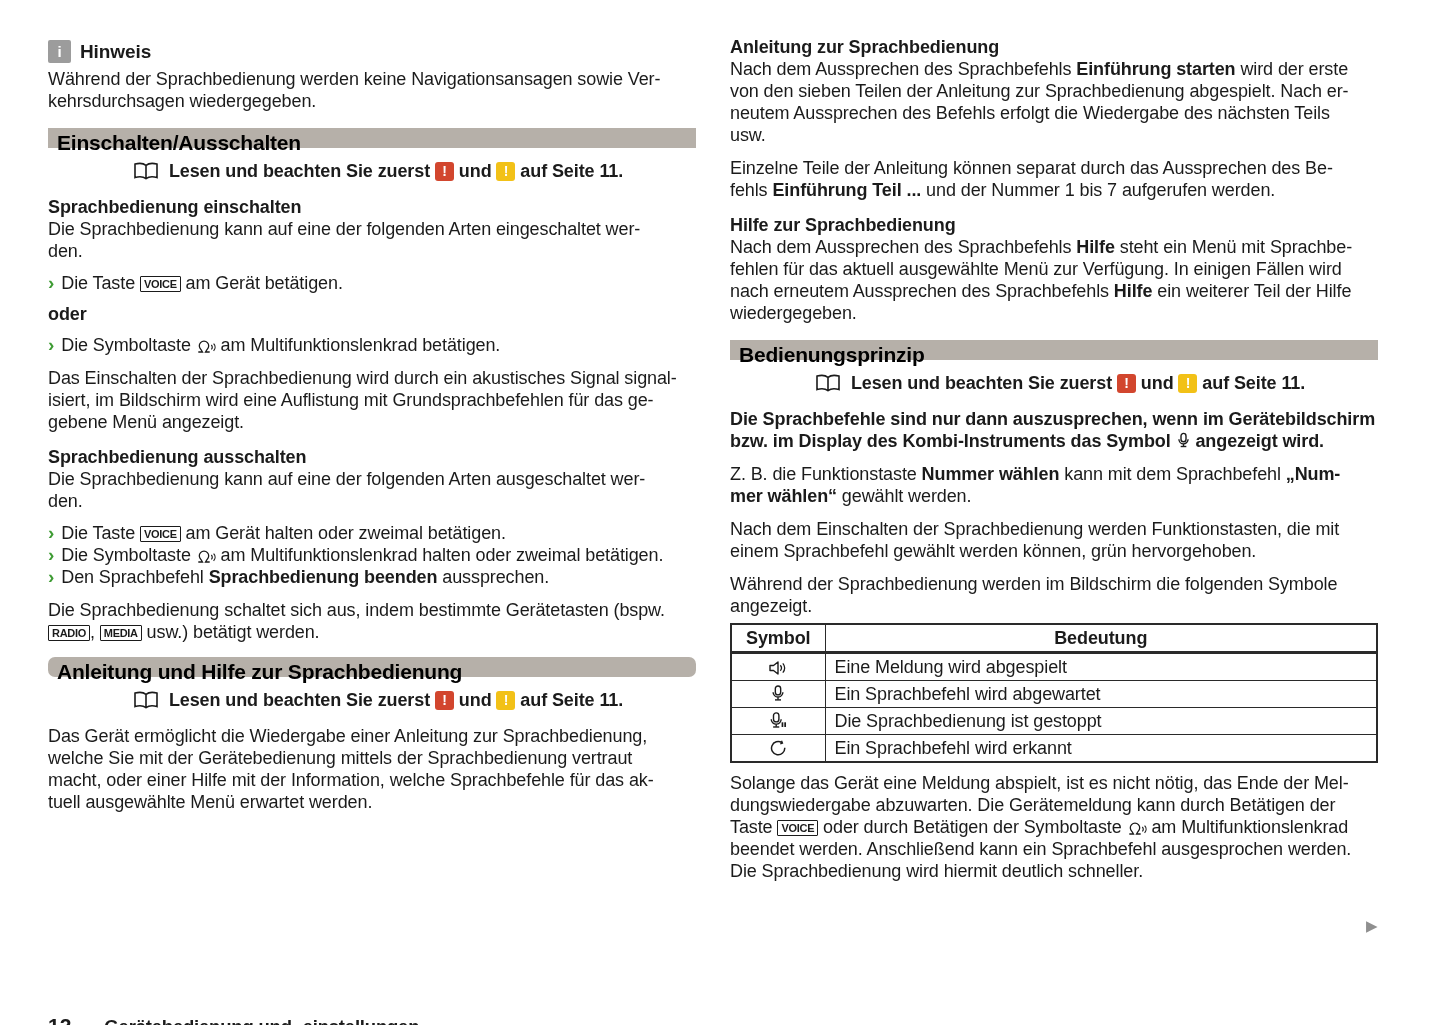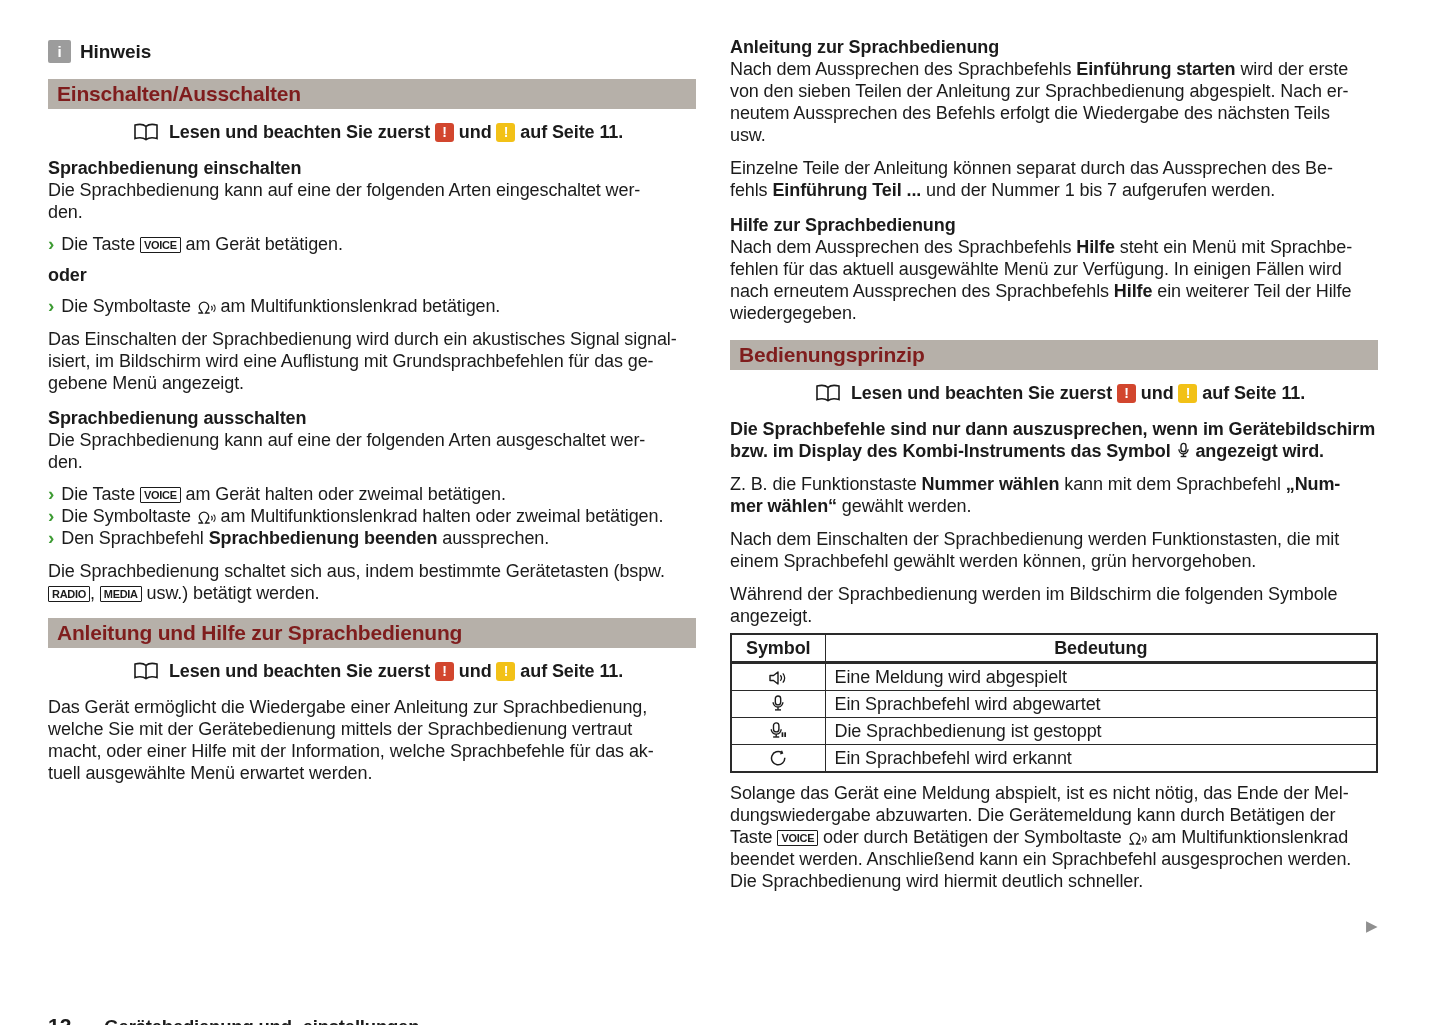--- a/index.html
+++ b/index.html
@@ -11,26 +11,26 @@
   }
   .col { position:absolute; width:660px; font-size:18px; line-height:22px; letter-spacing:-0.1px; }
   .col-left  { left:48px;  top:40px; }
   .col-right { left:730px; top:36px; }
 
   .para { white-space:pre; margin:0 0 12px 0; }
   .bold { font-weight:bold; }
   .subhead { font-weight:bold; white-space:pre; }
 
   .bar {
-    background:#b6b0a9; color:#7f1d1d; font-weight:bold; font-size:21px;
-    height:30px; line-height:30px; padding-left:9px; letter-spacing:-0.2px;
+    background:#b6b0a9; color:#000000; font-weight:bold; font-size:21px;
+    height:20px; line-height:30px; padding-left:9px; letter-spacing:-0.2px;
     width:648px;
   }
   .bar-mt { margin:16px 0 12px 0; }
-  .bar-mb { margin:14px 0 12px 0; }
+  .bar-mb { margin:14px 0 12px 0;border-radius:7px; }
 
   .note { display:flex; align-items:center; font-weight:bold; white-space:pre; margin:0 0 14px 0;justify-content:center; }
   .note .bookwrap { margin-right:10px; display:inline-flex; }
 
   .badge {
     display:inline-flex; width:19px; height:19px; border-radius:3px;
     align-items:center; justify-content:center; color:#ffffff;
     font-weight:bold; font-size:14px; line-height:19px; align-self:center;
   }
   .badge-red    { background:#d2462e; }
@@ -73,20 +73,22 @@
 <body>
 
 <div class="page">
 
   <div class="col col-left">
 
     <div class="hinweis-head">
       <span class="infoicon">i</span>
       <span>Hinweis</span>
     </div>
+    <div class="para">Während der Sprachbedienung werden keine Navigationsansagen sowie Ver-
+kehrsdurchsagen wiedergegeben.</div>
 
     <div class="bar bar-mt">Einschalten/Ausschalten</div>
 
     <div class="note">
       <span class="bookwrap">
         <svg class="icon" width="26" height="19" viewBox="0 0 26 19">
           <path d="M13 3.4 C10.5 1.3 5.5 1.1 2 2.1 L2 15.6 C5.5 14.6 10.5 14.8 13 16.7 C15.5 14.8 20.5 14.6 24 15.6 L24 2.1 C20.5 1.1 15.5 1.3 13 3.4 Z M13 3.4 V16.7" fill="none" stroke="#1b1b1b" stroke-width="1.6"></path>
         </svg>
       </span>
       <span>Lesen und beachten Sie zuerst </span>

